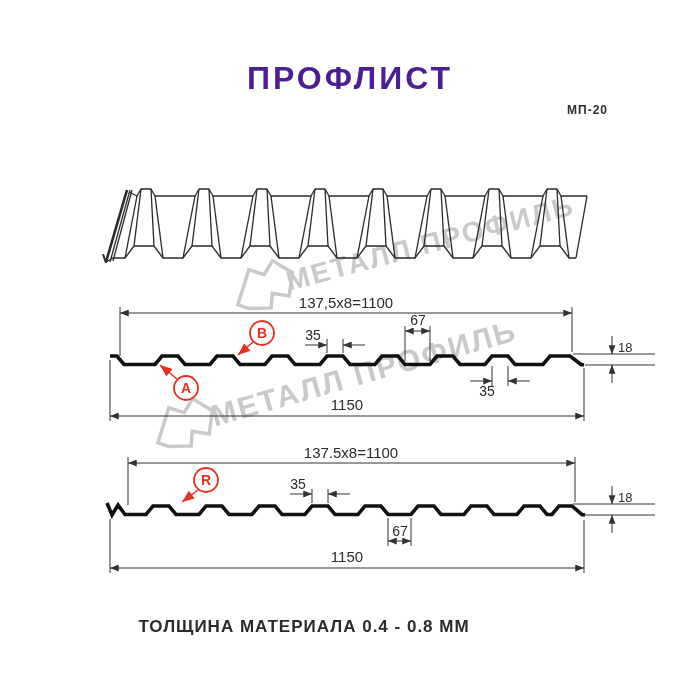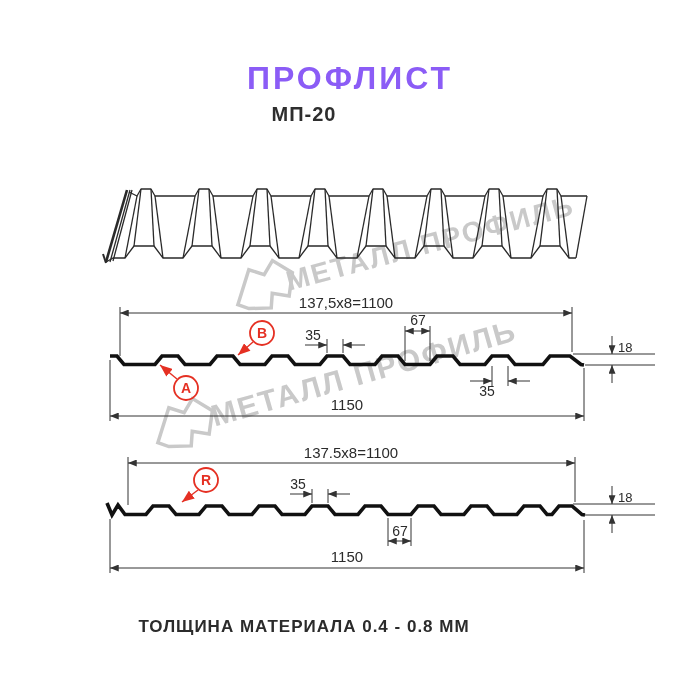--- a/index.html
+++ b/index.html
@@ -3,25 +3,25 @@
 <meta charset="utf-8">
 <style>
   html,body{margin:0;padding:0;}
   body{
     width:700px;height:700px;position:relative;background:#ffffff;
     font-family:"Liberation Sans", sans-serif;overflow:hidden;
   }
   .abs{position:absolute;}
   .title{
     left:0;top:60px;width:700px;text-align:center;
-    font-size:32px;font-weight:bold;letter-spacing:3px;color:#8b5cf6;
+    font-size:32px;font-weight:bold;letter-spacing:3px;color:#4c1d95;
   }
   .subtitle{
-    left:0;top:103px;width:608px;text-align:center;
-    font-size:20px;font-weight:bold;letter-spacing:1px;color:#2e2e2e;
+    left:0;top:103px;width:608px;text-align:right;
+    font-size:12px;font-weight:bold;letter-spacing:1px;color:#2e2e2e;
   }
   .footer-note{
     left:0;top:617px;width:608px;text-align:center;
     font-size:17px;font-weight:bold;letter-spacing:1px;color:#2b2b2b;
   }
   .wm{
     color:#c9c9c9;font-weight:bold;white-space:nowrap;
     letter-spacing:2px;transform-origin:left center;
   }
   .wm1{left:287px;top:266px;font-size:28px;transform:rotate(-15deg);}

